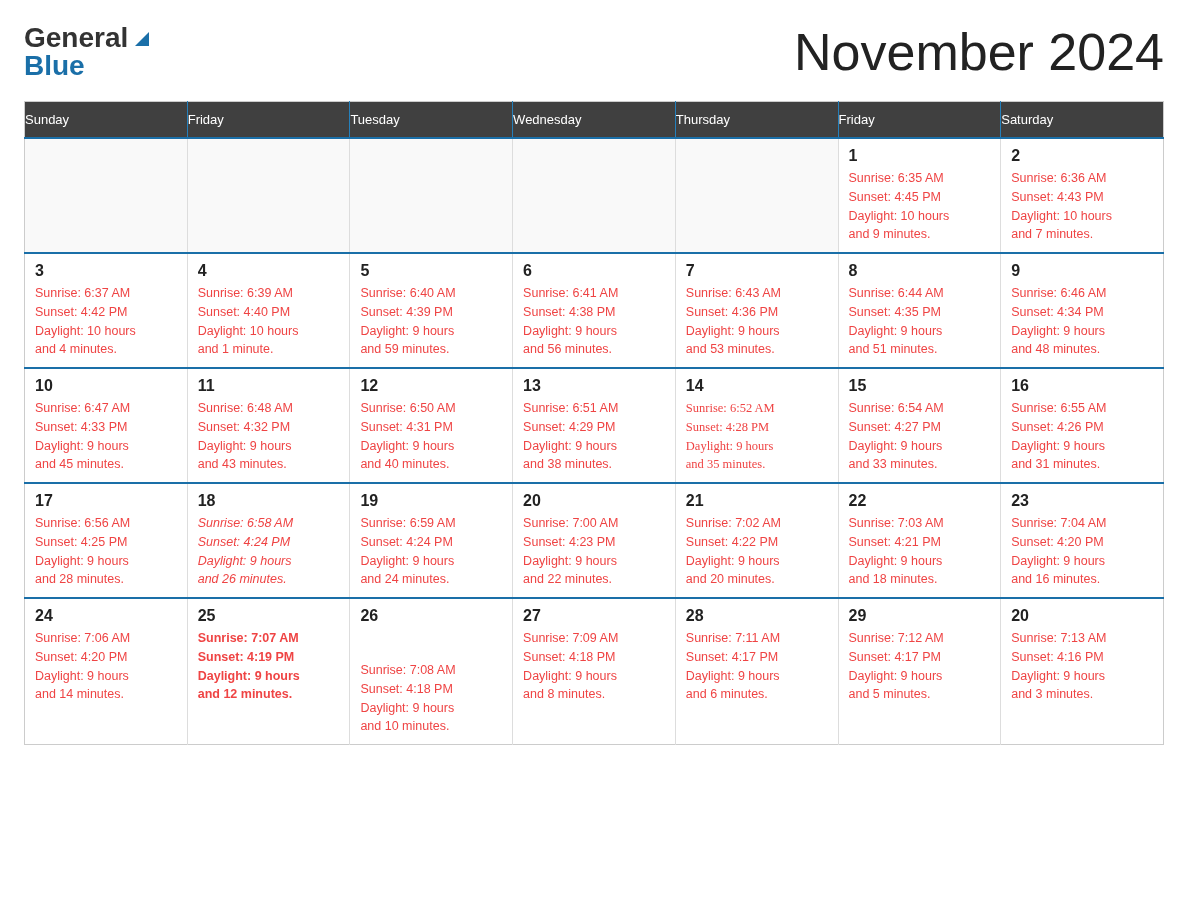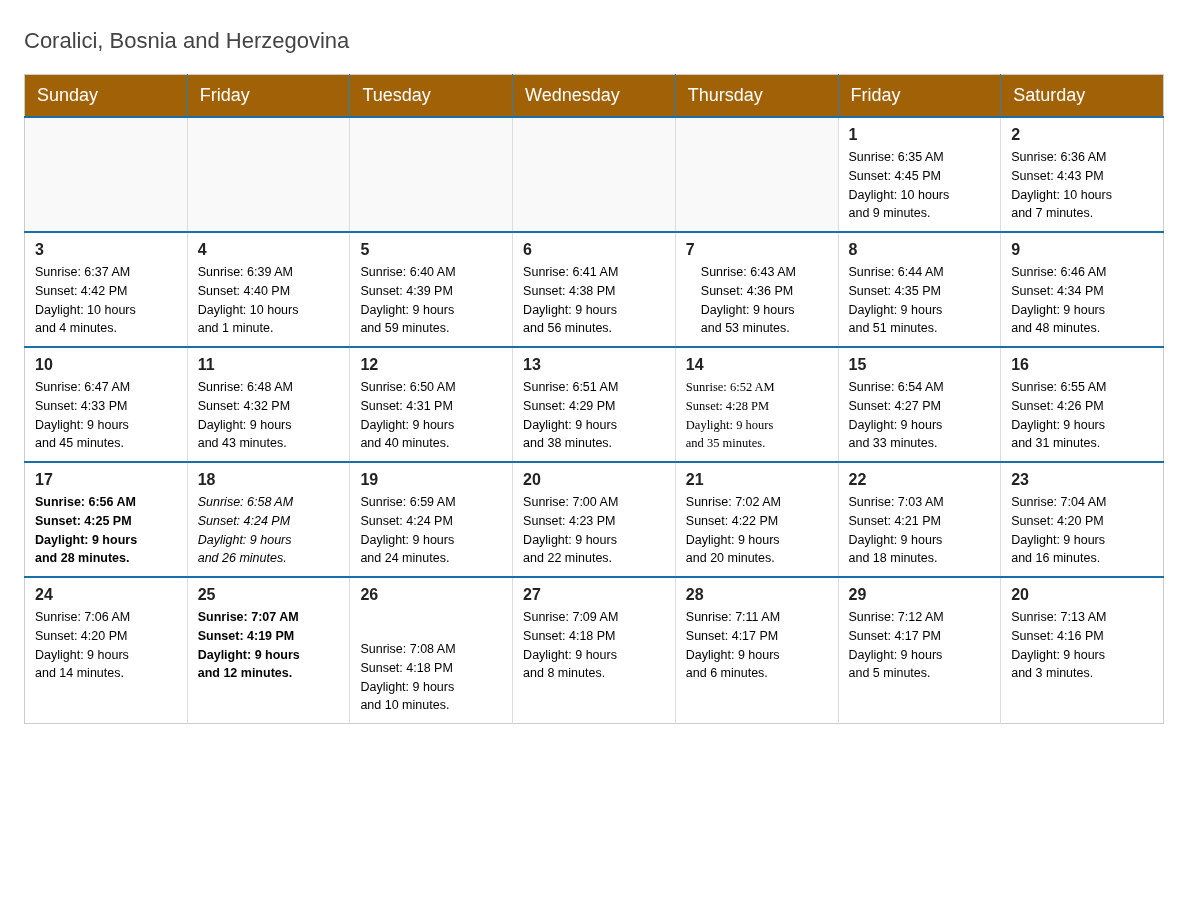--- a/index.html
+++ b/index.html
@@ -50,25 +50,25 @@
       font-size: 22px;
       color: #444;
       margin-top: 4px;
     }
     .calendar-table {
       width: 100%;
       border-collapse: collapse;
       border: 1px solid #ccc;
     }
     .calendar-table thead tr th {
-      background-color: #a16207;
+      background-color: #404040;
       color: #fff;
-      font-size: 18px;
+      font-size: 13px;
       font-weight: normal;
-      padding: 10px 12px;
+      padding: 10px 0;
       text-align: left;
       border-right: 1px solid #2580bb;
     }
     .calendar-table thead tr th:last-child {
       border-right: none;
     }
     .calendar-table tbody tr {
       border-top: 2px solid #1a6fa8;
     }
     .calendar-table tbody tr td {
@@ -84,33 +84,44 @@
       border-right: none;
     }
     .day-number {
       font-size: 16px;
       font-weight: bold;
       color: #222;
       margin-bottom: 4px;
     }
     .day-info {
       font-size: 12.5px;
-      color: #000000;
+      color: #ef4444;
       line-height: 1.5;
     }
     .empty-cell {
       background: #f9f9f9;
     }
   </style>
 </head>
 <body>
 
 <div class="header-area">
+  <div class="logo">
+    <div class="logo-row">
+      <span class="logo-text-general">General</span>
+      <svg width="22" height="22" viewBox="0 0 22 22" style="margin-left:3px;margin-top:2px;">
+        <polygon points="4,18 18,4 18,18" fill="#1a6fa8"></polygon>
+      </svg>
+    </div>
+    <div class="logo-row">
+      <span class="logo-text-blue">Blue</span>
+    </div>
+  </div>
   <div class="title-area">
-    <div class="location-title">Coralici, Bosnia and Herzegovina</div>
+    <div class="month-title">November 2024</div>
   </div>
 </div>
 
 <table class="calendar-table">
   <thead>
     <tr>
 
     <th>Sunday</th>
         <th>Friday</th>
         <th>Tuesday</th>
@@ -167,21 +178,21 @@
         </td>
         <td>
           <div class="day-number">6</div>
           <div class="day-info" style="white-space: pre-line;">Sunrise: 6:41 AM
 Sunset: 4:38 PM
 Daylight: 9 hours
 and 56 minutes.</div>
         </td>
         <td>
           <div class="day-number">7</div>
-          <div class="day-info" style="white-space: pre-line; margin-left: 15px;">Sunrise: 6:43 AM
+          <div class="day-info" style="white-space: pre-line;">Sunrise: 6:43 AM
 Sunset: 4:36 PM
 Daylight: 9 hours
 and 53 minutes.</div>
         </td>
         <td>
           <div class="day-number">8</div>
           <div class="day-info" style="white-space: pre-line;">Sunrise: 6:44 AM
 Sunset: 4:35 PM
 Daylight: 9 hours
 and 51 minutes.</div>
@@ -241,21 +252,21 @@
           <div class="day-number">16</div>
           <div class="day-info" style="white-space: pre-line;">Sunrise: 6:55 AM
 Sunset: 4:26 PM
 Daylight: 9 hours
 and 31 minutes.</div>
         </td>
       </tr>
       <tr>
         <td>
           <div class="day-number">17</div>
-          <div class="day-info" style="white-space: pre-line; font-weight: bold;">Sunrise: 6:56 AM
+          <div class="day-info" style="white-space: pre-line;">Sunrise: 6:56 AM
 Sunset: 4:25 PM
 Daylight: 9 hours
 and 28 minutes.</div>
         </td>
         <td>
           <div class="day-number">18</div>
           <div class="day-info" style="white-space: pre-line; font-style: italic;">Sunrise: 6:58 AM
 Sunset: 4:24 PM
 Daylight: 9 hours
 and 26 minutes.</div>

